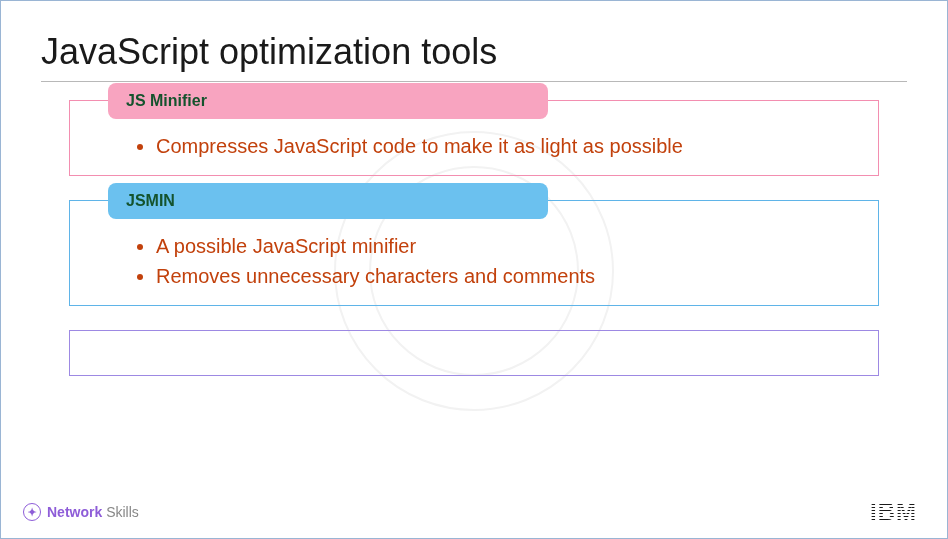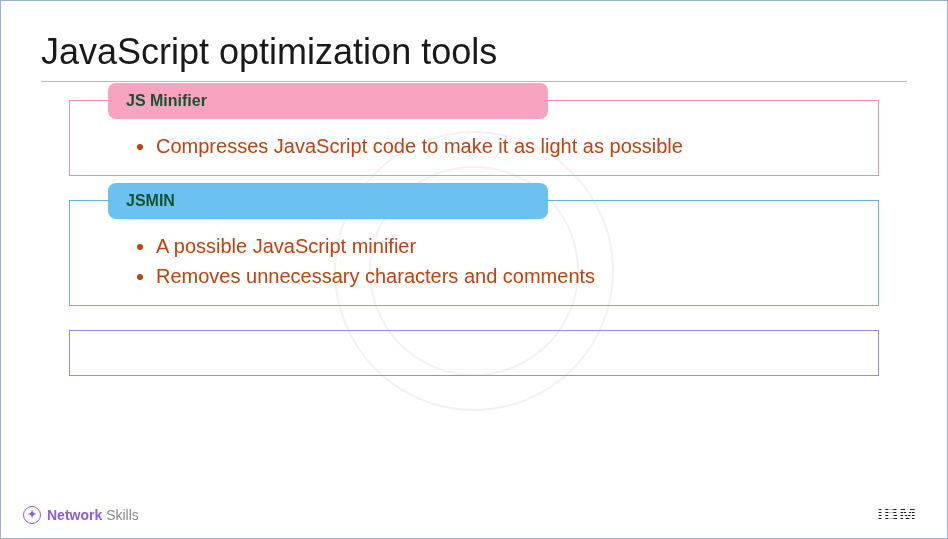--- a/index.html
+++ b/index.html
@@ -104,21 +104,21 @@
       justify-content: center;
       color: #8e5dd8;
       font-size: 11px;
       font-weight: bold;
     }
     .skills-bold { color: #8e5dd8; font-weight: 700; }
     .skills-light { color: #888; font-weight: 400; }
     .ibm-logo {
       font-family: Arial, sans-serif;
       font-weight: 900;
-      font-size: 20px;
+      font-size: 24px;
       letter-spacing: 1px;
       color: #1a1a1a;
       background: repeating-linear-gradient(
         to bottom,
         #1a1a1a 0px, #1a1a1a 1.5px,
         transparent 1.5px, transparent 3px
       );
       -webkit-background-clip: text;
       background-clip: text;
       -webkit-text-fill-color: transparent;

